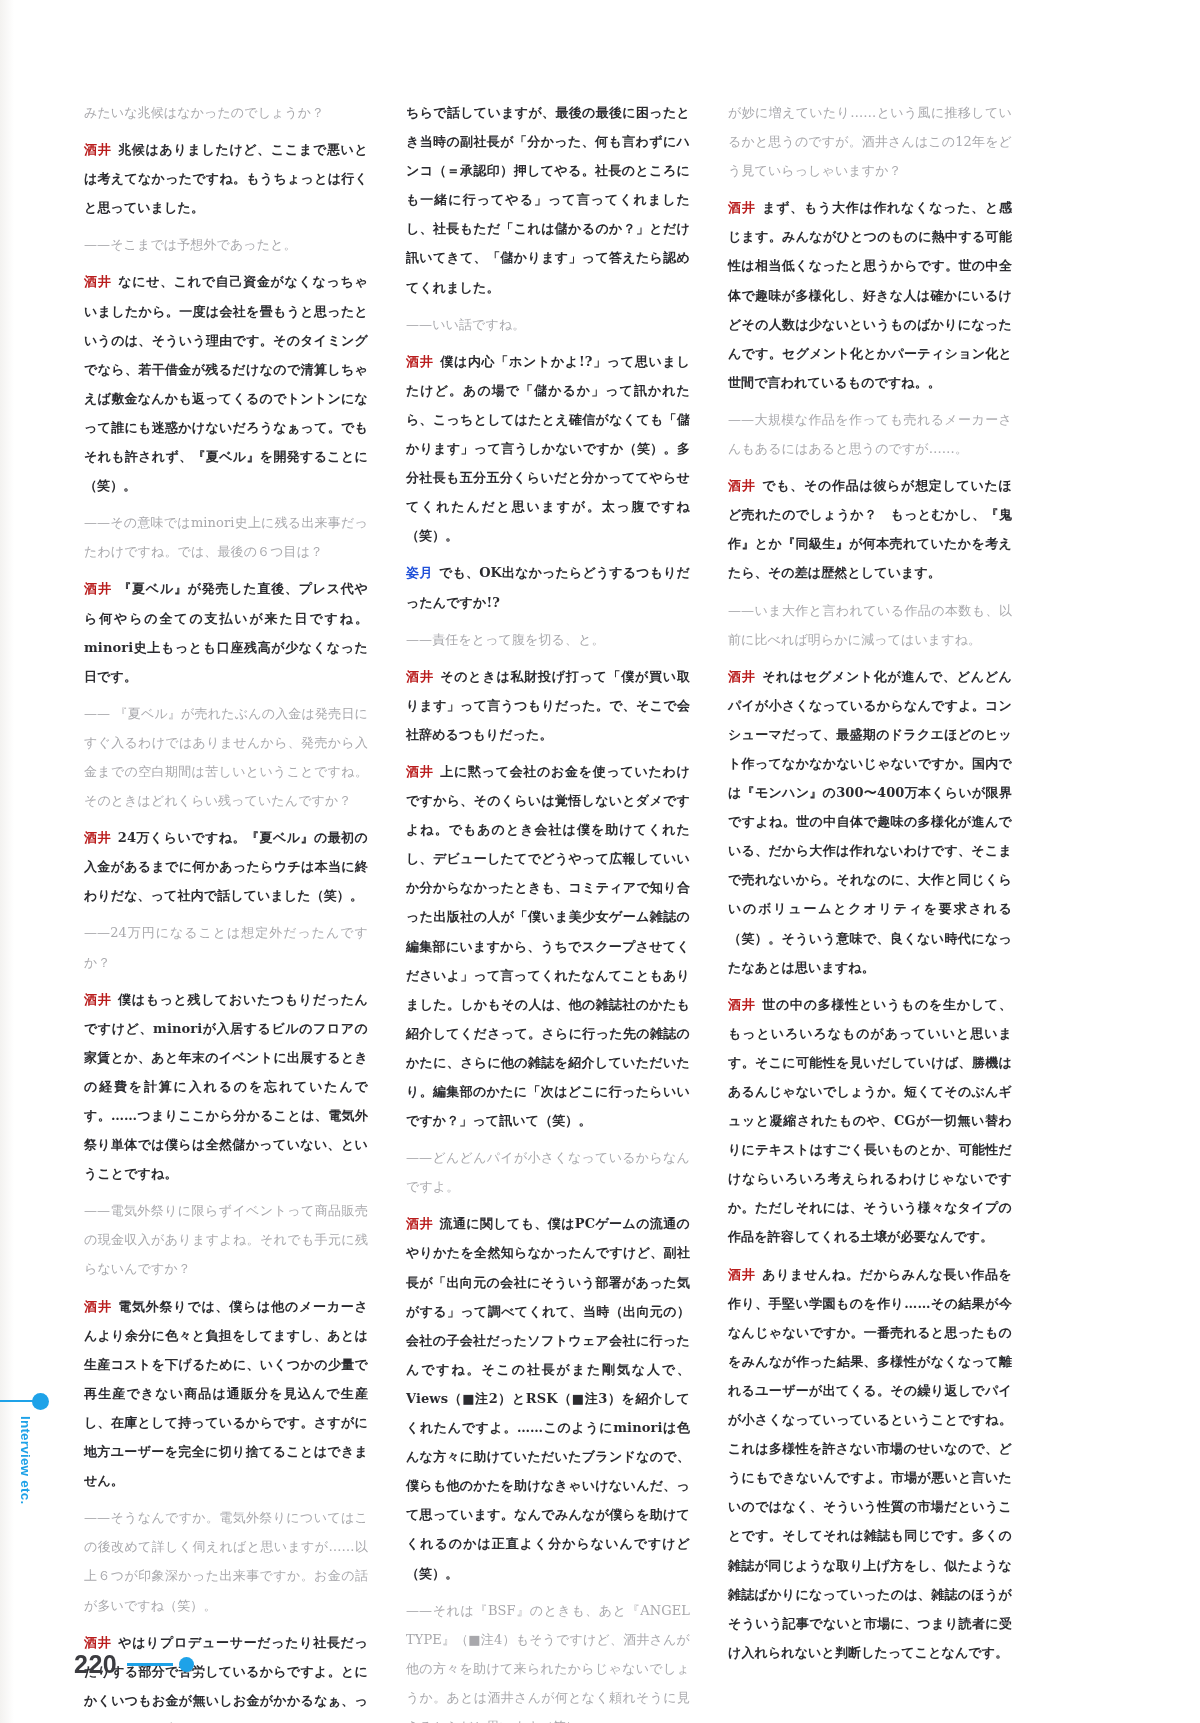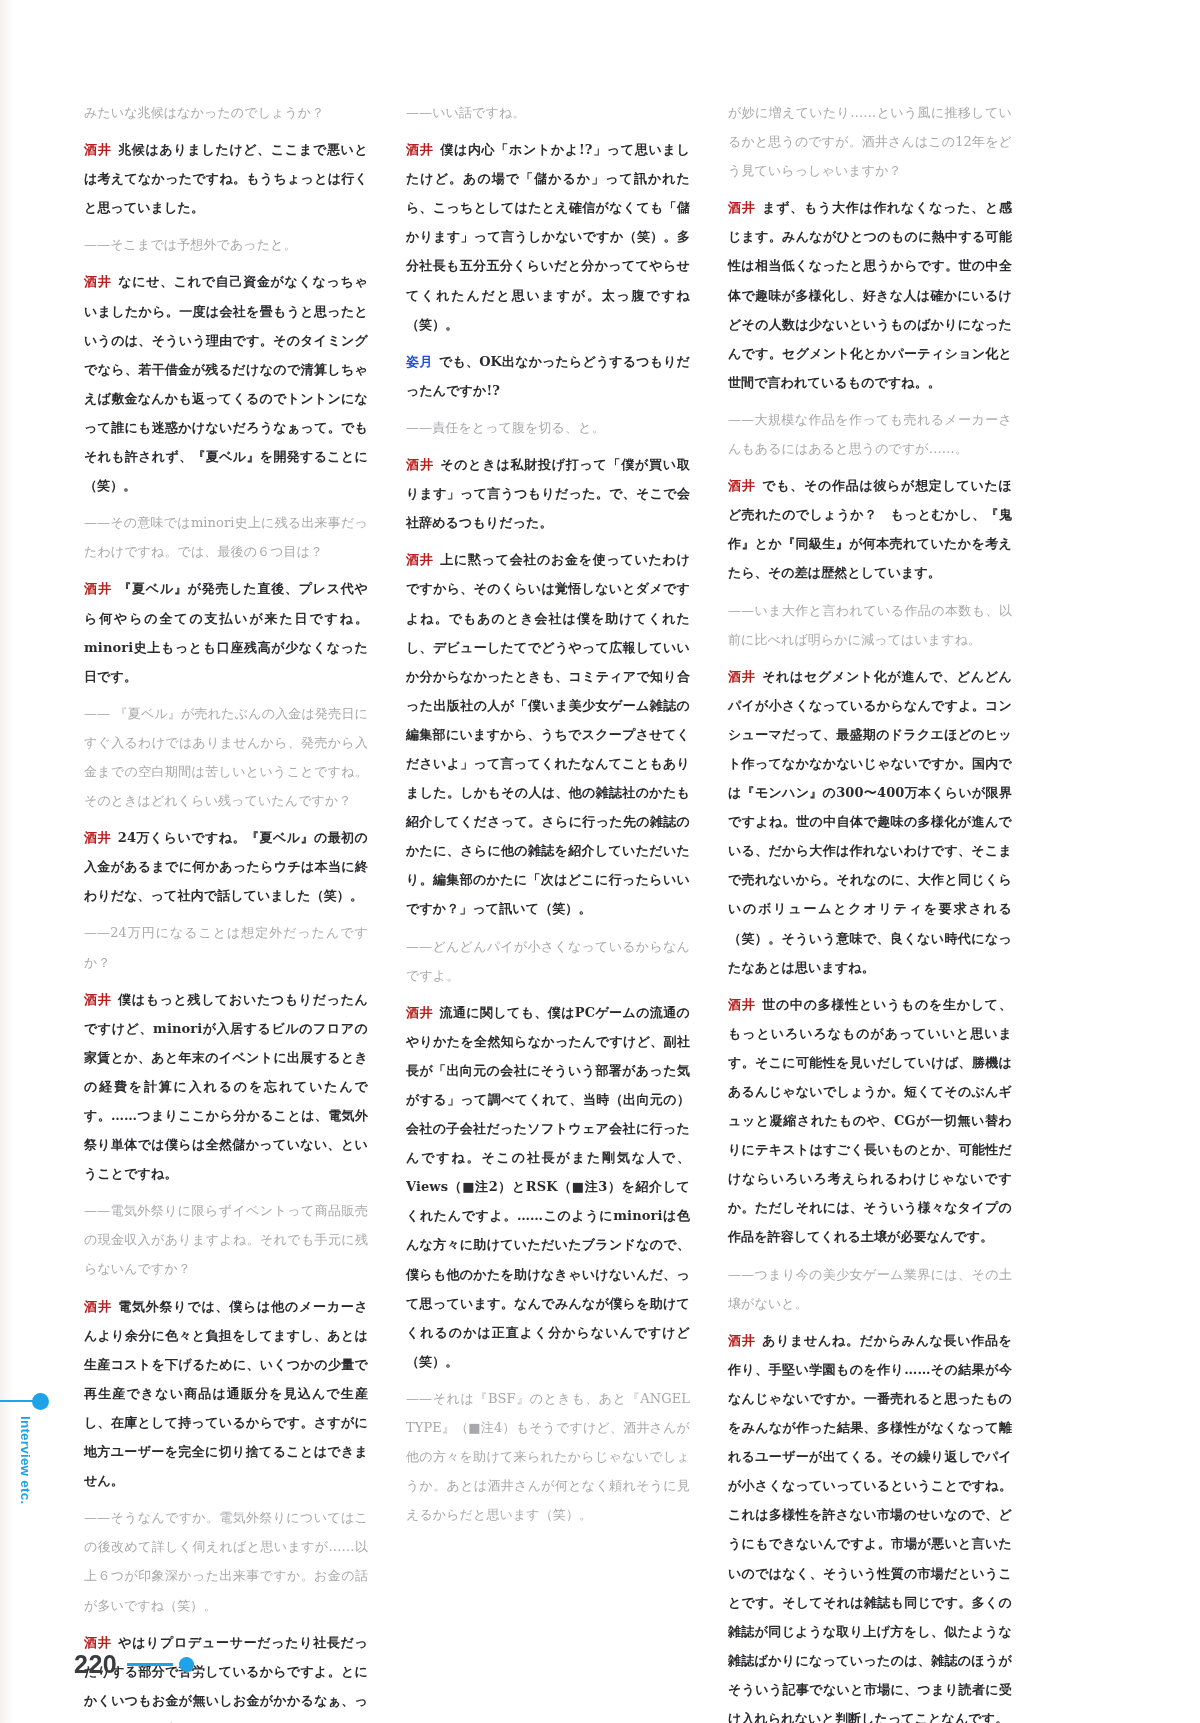--- a/index.html
+++ b/index.html
@@ -152,39 +152,39 @@
         <p class="para q"><span>—— 『夏ベル』が売れたぶんの入金は発売日にすぐ入るわけではありませんから、発売から入金までの空白期間は苦しいということですね。そのときはどれくらい残っていたんですか？</span></p>
         <p class="para"><span class="spk spk-sakai">酒井</span><span>24万くらいですね。『夏ベル』の最初の入金があるまでに何かあったらウチは本当に終わりだな、って社内で話していました（笑）。</span></p>
         <p class="para q"><span>——24万円になることは想定外だったんですか？</span></p>
         <p class="para"><span class="spk spk-sakai">酒井</span><span>僕はもっと残しておいたつもりだったんですけど、minoriが入居するビルのフロアの家賃とか、あと年末のイベントに出展するときの経費を計算に入れるのを忘れていたんです。……つまりここから分かることは、電気外祭り単体では僕らは全然儲かっていない、ということですね。</span></p>
         <p class="para q"><span>——電気外祭りに限らずイベントって商品販売の現金収入がありますよね。それでも手元に残らないんですか？</span></p>
         <p class="para"><span class="spk spk-sakai">酒井</span><span>電気外祭りでは、僕らは他のメーカーさんより余分に色々と負担をしてますし、あとは生産コストを下げるために、いくつかの少量で再生産できない商品は通販分を見込んで生産し、在庫として持っているからです。さすがに地方ユーザーを完全に切り捨てることはできません。</span></p>
         <p class="para q"><span>——そうなんですか。電気外祭りについてはこの後改めて詳しく伺えればと思いますが……以上６つが印象深かった出来事ですか。お金の話が多いですね（笑）。</span></p>
         <p class="para"><span class="spk spk-sakai">酒井</span><span>やはりプロデューサーだったり社長だったりする部分で苦労しているからですよ。とにかくいつもお金が無いしお金がかかるなぁ、っていうのも事実ですし。でも、制作者やユーザーさん、市場にきちんと還元していけばそうなりますよね。ただ、うちの会社は恵まれてきたな、とも思います。</span></p>
       </div>
     <div class="col">
+        <p class="para"><span>ちらで話していますが、最後の最後に困ったとき当時の副社長が「分かった、何も言わずにハンコ（＝承認印）押してやる。社長のところにも一緒に行ってやる」って言ってくれましたし、社長もただ「これは儲かるのか？」とだけ訊いてきて、「儲かります」って答えたら認めてくれました。</span></p>
         <p class="para q"><span>——いい話ですね。</span></p>
         <p class="para"><span class="spk spk-sakai">酒井</span><span>僕は内心「ホントかよ!?」って思いましたけど。あの場で「儲かるか」って訊かれたら、こっちとしてはたとえ確信がなくても「儲かります」って言うしかないですか（笑）。多分社長も五分五分くらいだと分かっててやらせてくれたんだと思いますが。太っ腹ですね（笑）。</span></p>
         <p class="para"><span class="spk spk-shizuki">姿月</span><span>でも、OK出なかったらどうするつもりだったんですか!?</span></p>
         <p class="para q"><span>——責任をとって腹を切る、と。</span></p>
         <p class="para"><span class="spk spk-sakai">酒井</span><span>そのときは私財投げ打って「僕が買い取ります」って言うつもりだった。で、そこで会社辞めるつもりだった。</span></p>
         <p class="para"><span class="spk spk-sakai">酒井</span><span>上に黙って会社のお金を使っていたわけですから、そのくらいは覚悟しないとダメですよね。でもあのとき会社は僕を助けてくれたし、デビューしたてでどうやって広報していいか分からなかったときも、コミティアで知り合った出版社の人が「僕いま美少女ゲーム雑誌の編集部にいますから、うちでスクープさせてくださいよ」って言ってくれたなんてこともありました。しかもその人は、他の雑誌社のかたも紹介してくださって。さらに行った先の雑誌のかたに、さらに他の雑誌を紹介していただいたり。編集部のかたに「次はどこに行ったらいいですか？」って訊いて（笑）。</span></p>
         <p class="para q"><span>——どんどんパイが小さくなっているからなんですよ。</span></p>
         <p class="para"><span class="spk spk-sakai">酒井</span><span>流通に関しても、僕はPCゲームの流通のやりかたを全然知らなかったんですけど、副社長が「出向元の会社にそういう部署があった気がする」って調べてくれて、当時（出向元の）会社の子会社だったソフトウェア会社に行ったんですね。そこの社長がまた剛気な人で、Views（■注2）とRSK（■注3）を紹介してくれたんですよ。……このようにminoriは色んな方々に助けていただいたブランドなので、僕らも他のかたを助けなきゃいけないんだ、って思っています。なんでみんなが僕らを助けてくれるのかは正直よく分からないんですけど（笑）。</span></p>
         <p class="para q"><span>——それは『BSF』のときも、あと『ANGEL TYPE』（■注4）もそうですけど、酒井さんが他の方々を助けて来られたからじゃないでしょうか。あとは酒井さんが何となく頼れそうに見えるからだと思います（笑）。</span></p>
       </div>
     <div class="col">
         <p class="para q"><span>が妙に増えていたり……という風に推移しているかと思うのですが。酒井さんはこの12年をどう見ていらっしゃいますか？</span></p>
         <p class="para"><span class="spk spk-sakai">酒井</span><span>まず、もう大作は作れなくなった、と感じます。みんながひとつのものに熱中する可能性は相当低くなったと思うからです。世の中全体で趣味が多様化し、好きな人は確かにいるけどその人数は少ないというものばかりになったんです。セグメント化とかパーティション化と世間で言われているものですね。。</span></p>
         <p class="para q"><span>——大規模な作品を作っても売れるメーカーさんもあるにはあると思うのですが……。</span></p>
         <p class="para"><span class="spk spk-sakai">酒井</span><span>でも、その作品は彼らが想定していたほど売れたのでしょうか？　もっとむかし、『鬼作』とか『同級生』が何本売れていたかを考えたら、その差は歴然としています。</span></p>
         <p class="para q"><span>——いま大作と言われている作品の本数も、以前に比べれば明らかに減ってはいますね。</span></p>
         <p class="para"><span class="spk spk-sakai">酒井</span><span>それはセグメント化が進んで、どんどんパイが小さくなっているからなんですよ。コンシューマだって、最盛期のドラクエほどのヒット作ってなかなかないじゃないですか。国内では『モンハン』の300〜400万本くらいが限界ですよね。世の中自体で趣味の多様化が進んでいる、だから大作は作れないわけです、そこまで売れないから。それなのに、大作と同じくらいのボリュームとクオリティを要求される（笑）。そういう意味で、良くない時代になったなあとは思いますね。</span></p>
         <p class="para"><span class="spk spk-sakai">酒井</span><span>世の中の多様性というものを生かして、もっといろいろなものがあっていいと思います。そこに可能性を見いだしていけば、勝機はあるんじゃないでしょうか。短くてそのぶんギュッと凝縮されたものや、CGが一切無い替わりにテキストはすごく長いものとか、可能性だけならいろいろ考えられるわけじゃないですか。ただしそれには、そういう様々なタイプの作品を許容してくれる土壌が必要なんです。</span></p>
-        <p class="para q"><span>——つまり今の美少女ゲーム業界には、その土壌がないと。</span></p>
         <p class="para"><span class="spk spk-sakai">酒井</span><span>ありませんね。だからみんな長い作品を作り、手堅い学園ものを作り……その結果が今なんじゃないですか。一番売れると思ったものをみんなが作った結果、多様性がなくなって離れるユーザーが出てくる。その繰り返しでパイが小さくなっていっているということですね。これは多様性を許さない市場のせいなので、どうにもできないんですよ。市場が悪いと言いたいのではなく、そういう性質の市場だということです。そしてそれは雑誌も同じです。多くの雑誌が同じような取り上げ方をし、似たような雑誌ばかりになっていったのは、雑誌のほうがそういう記事でないと市場に、つまり読者に受け入れられないと判断したってことなんです。</span></p>
       </div>
   </div>
 
   <div class="side-tab">
     <div class="rule"></div>
     <div class="dot"></div>
     <div class="vlabel">Interview etc.</div>
   </div>
 

